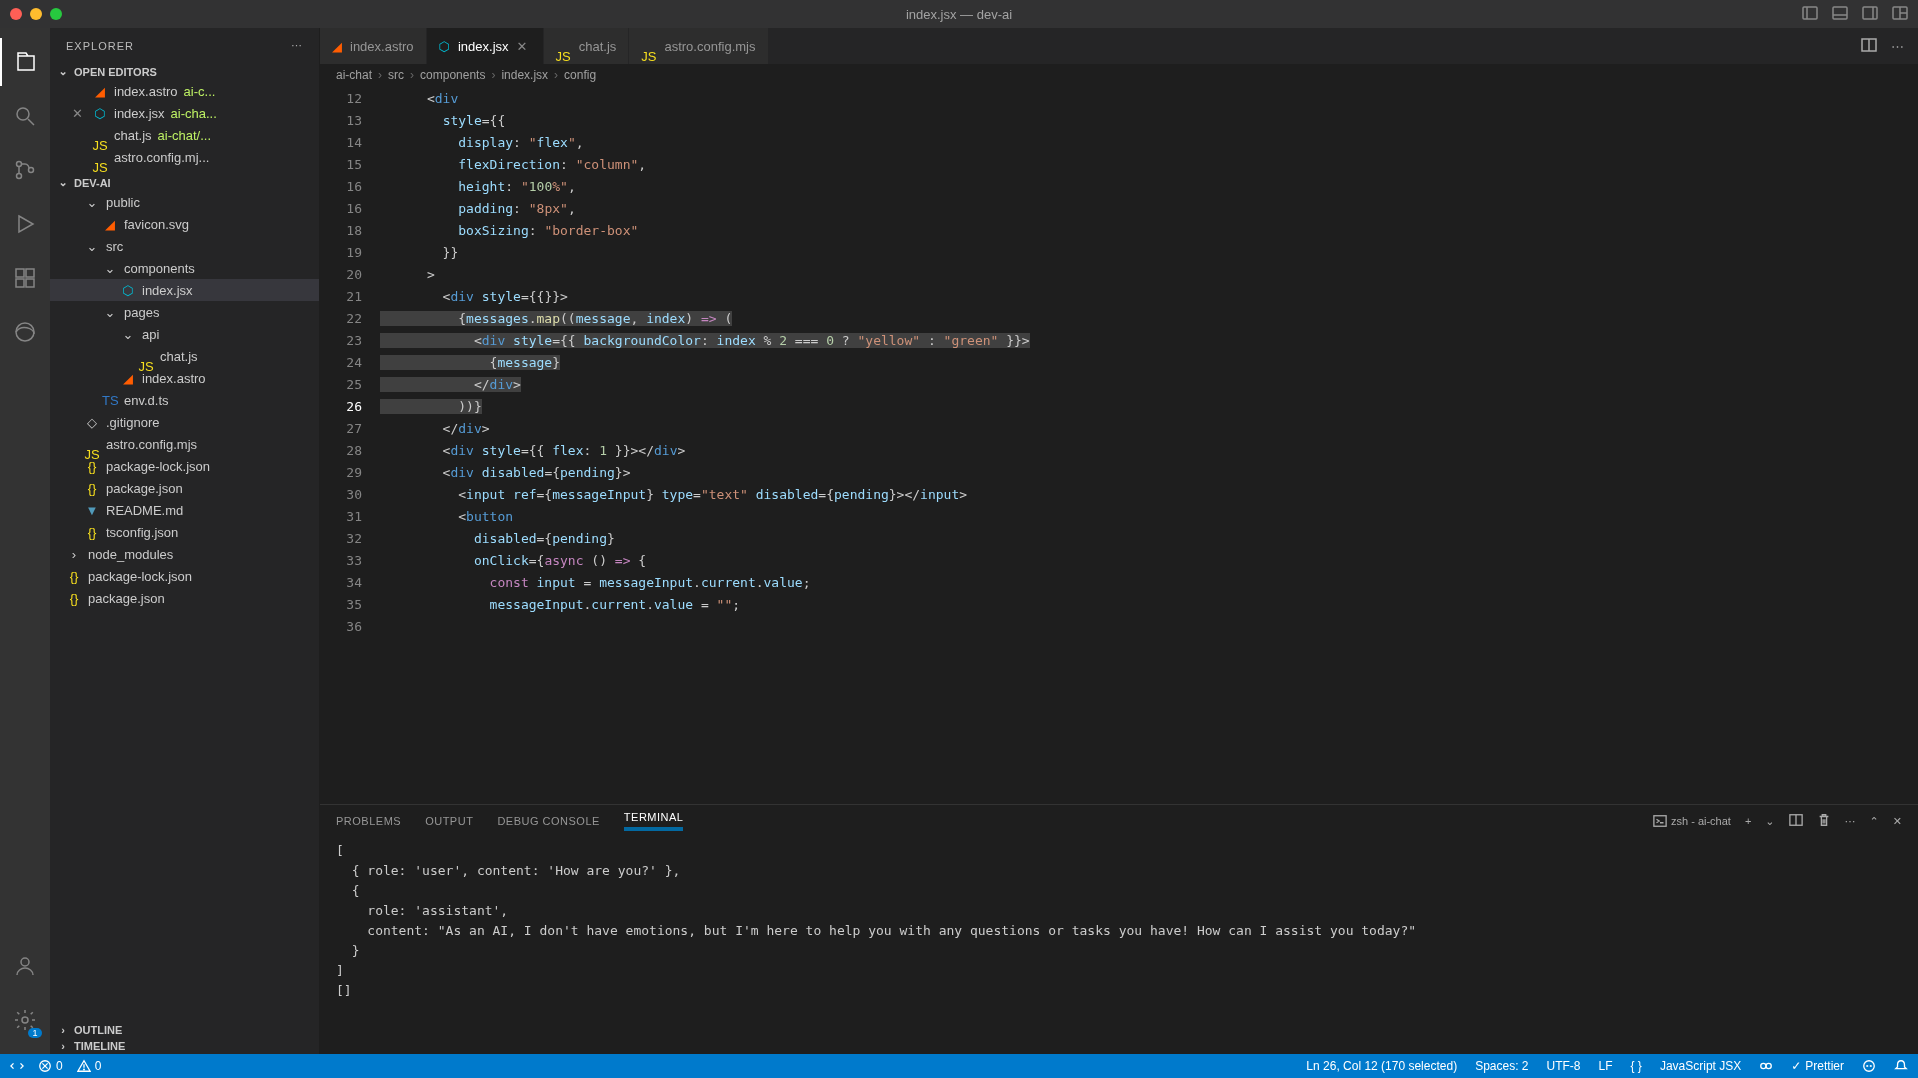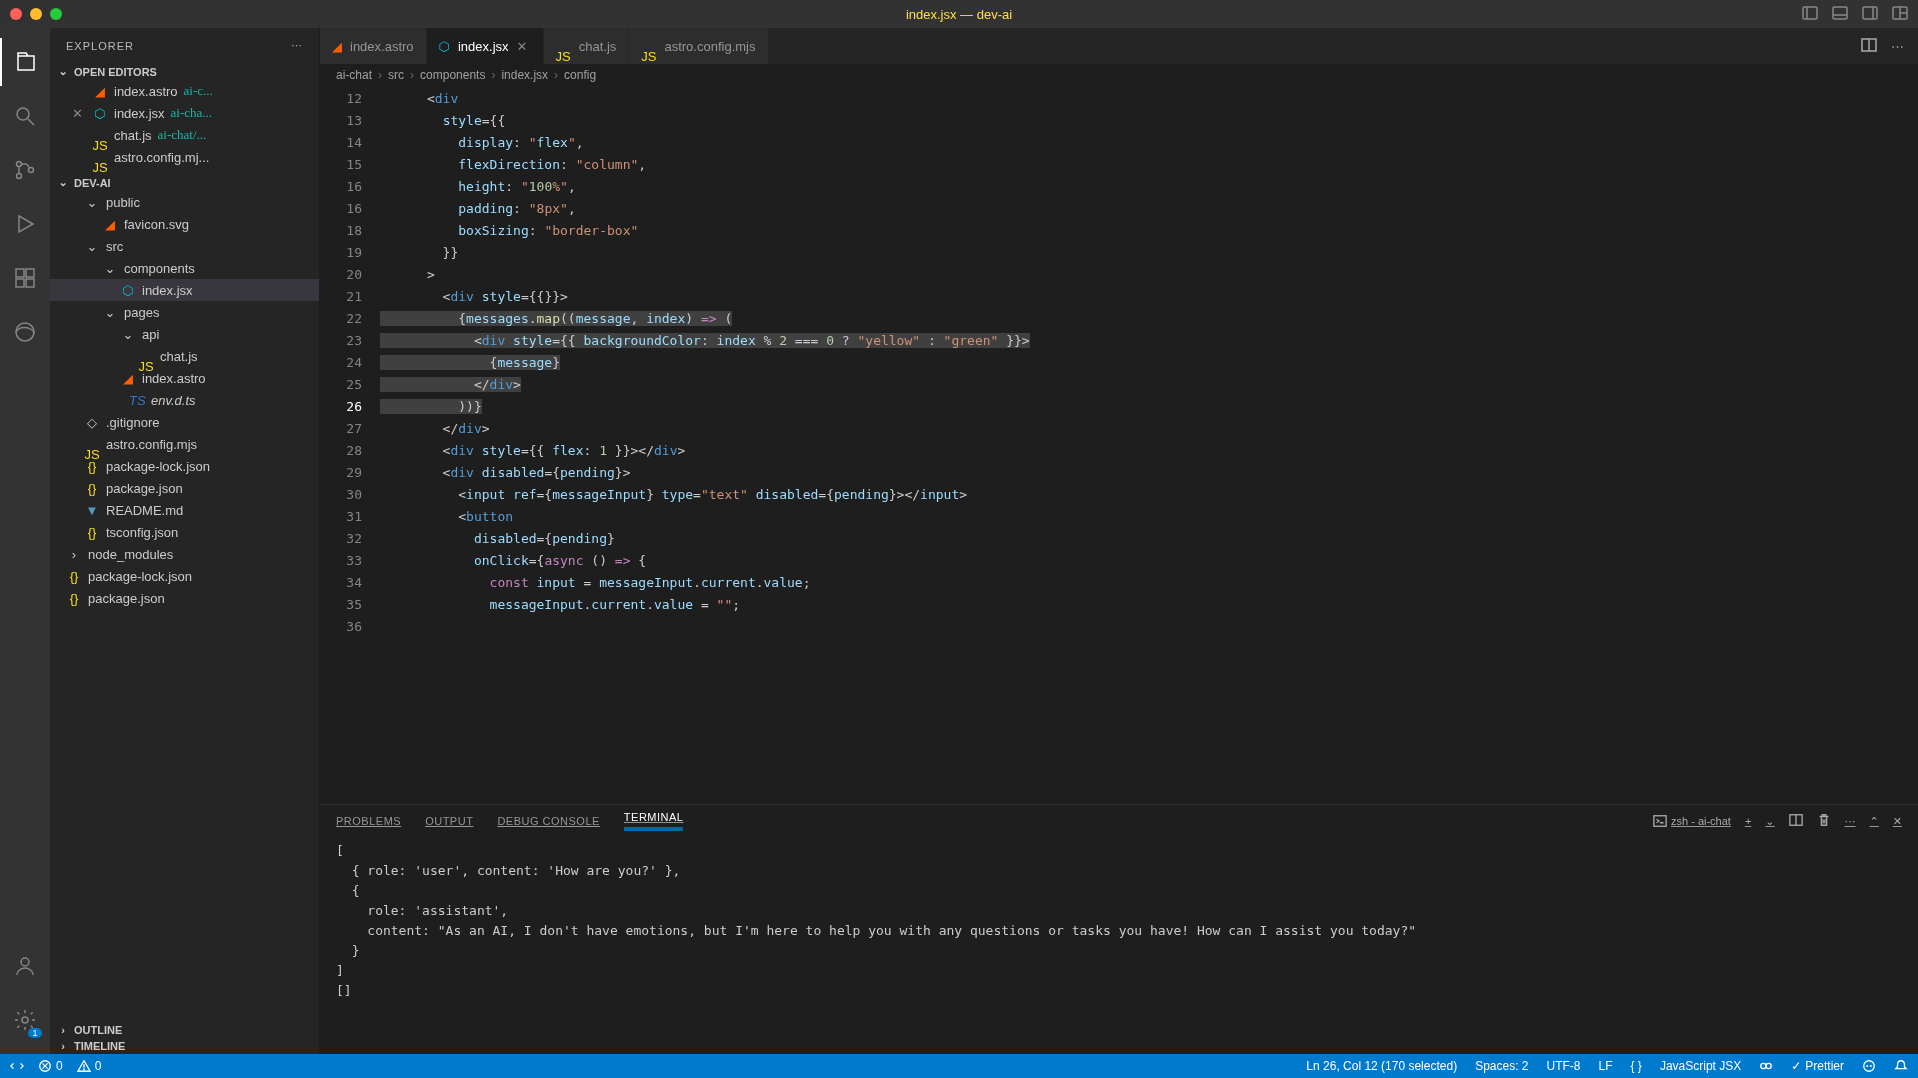--- a/index.html
+++ b/index.html
@@ -8,21 +8,21 @@
   background:#1e1e1e; color:#ccc; font-size:13px;
   width:1918px; height:1078px; overflow:hidden; display:flex; flex-direction:column;
 }
 .titlebar {
   height:28px; background:#323233; display:flex; align-items:center;
   padding:0 10px; color:#ccc; font-size:13px; position:relative;
 }
 .traffic { display:flex; gap:8px; }
 .dot { width:12px; height:12px; border-radius:50%; }
 .dot.red{background:#ff5f56;} .dot.yellow{background:#ffbd2e;} .dot.green{background:#27c93f;}
-.title-center { position:absolute; left:50%; transform:translateX(-50%); color:#fde047;text-align:center; }
+.title-center { position:absolute; left:50%; transform:translateX(-50%); color:#a3a3a3;text-align:center; }
 .layout-icons { margin-left:auto; display:flex; gap:14px; color:#888; }
 .layout-icons svg { width:16px; height:16px; }
 
 .main { flex:1; display:flex; min-height:0; }
 .activitybar {
   width:50px; background:#333333; display:flex; flex-direction:column; align-items:center;
   padding-top:10px; gap:6px;
 }
 .activitybar .act-item { width:50px; height:48px; display:flex; align-items:center; justify-content:center; color:#858585; position:relative; cursor:pointer; }
 .activitybar .act-item.active { color:#fff; border-left:2px solid #fff; }
@@ -34,21 +34,21 @@
   width:270px; background:#252526; display:flex; flex-direction:column; color:#ccc;
   border-right:1px solid #1e1e1e;
 }
 .sidebar-header { display:flex; align-items:center; padding:0 16px; height:35px; font-size:11px; letter-spacing:1px; color:#bbb; text-transform:uppercase; }
 .sidebar-header .dots { margin-left:auto; color:#aaa; }
 .section-title { display:flex; align-items:center; gap:4px; padding:2px 6px; font-size:11px; font-weight:700; color:#ccc; text-transform:uppercase; cursor:pointer; }
 .section-title .chev { width:14px; text-align:center; }
 .tree { padding:0 0 6px 0; }
 .tree-item { display:flex; align-items:center; gap:6px; padding:2px 8px 2px 16px; height:22px; cursor:pointer; white-space:nowrap; }
 .tree-item.selected { background:#37373d; }
-.tree-item .dim { color:#14b8a6;font-family:Liberation Serif, serif; }
+.tree-item .dim { color:#bef264; }
 .tree-item .ico { width:16px; text-align:center; flex:0 0 16px; }
 .icon-jsx{color:#00bcd4;} .icon-js{color:#f7df1e;margin-top:20px;} .icon-astro{color:#ff5d01;}
 .icon-ts{color:#3178c6;} .icon-json{color:#f7df1e;} .icon-md{color:#519aba;}
 
 .editor-area { flex:1; display:flex; flex-direction:column; min-width:0; }
 .tabs { height:36px; background:#252526; display:flex; align-items:stretch; }
 .tab { display:flex; align-items:center; gap:8px; padding:0 12px; color:#969696; background:#2d2d2d; border-right:1px solid #252526; cursor:pointer; font-size:13px; }
 .tab.active { background:#1e1e1e; color:#fff; }
 .tab .close { color:#888; width:14px; }
 .tab-actions { margin-left:auto; display:flex; align-items:center; gap:14px; padding-right:14px; color:#aaa; }
@@ -58,21 +58,21 @@
 .code-wrap { flex:1; display:flex; background:#1e1e1e; overflow:hidden; min-height:0; }
 .gutter { width:60px; text-align:right; padding-right:18px; color:#858585; font-family:Menlo,Monaco,Consolas,monospace; font-size:13px; line-height:22px; padding-top:2px; }
 .gutter .cur { color:#ffffff; }
 .code { flex:1; font-family:Menlo,Monaco,Consolas,monospace; font-size:13px; line-height:22px; white-space:pre; padding-top:2px; }
 .sel { background:#404040; }
 .t-tag{color:#569cd6;} .t-attr{color:#9cdcfe;}
 .t-str{color:#ce9178;} .t-num{color:#b5cea8;} .t-kw{color:#c586c0;} .t-fn{color:#dcdcaa;}
 .t-var{color:#9cdcfe;}
 
 .panel { border-top:1px solid #333; background:#1e1e1e; display:flex; flex-direction:column; height:250px; }
-.panel-tabs { display:flex; align-items:center; height:32px; padding:0 16px; gap:24px; font-size:11px; color:#969696;text-decoration:underline; }
+.panel-tabs { display:flex; align-items:center; height:32px; padding:0 16px; gap:24px; font-size:11px; color:#969696; }
 .panel-tabs .pt { cursor:pointer; letter-spacing:.5px; }
 .panel-tabs .pt.active { color:#fff; border-bottom:4px solid #0369a1; padding-bottom:4px; }
 .panel-actions { margin-left:auto; display:flex; align-items:center; gap:14px; color:#aaa; }
 .panel-actions svg { width:14px; height:14px; }
 .terminal { flex:1; padding:4px 16px; font-family:Menlo,Monaco,Consolas,monospace; font-size:13px; line-height:20px; color:#ccc; white-space:pre; overflow:hidden; }
 
 .statusbar { height:24px; background:#007acc; display:flex; align-items:center; color:#fff; font-size:12px; padding:0 10px; gap:14px; }
 .statusbar .right { margin-left:auto; display:flex; gap:18px; align-items:center; }
 .statusbar .item { display:flex; align-items:center; gap:4px; cursor:pointer; }
 
@@ -236,21 +236,21 @@
           <span>api</span>
         </div>
         <div class="tree-item" style="padding-left: 88px;">
           <span class="ico icon-js">JS</span>
           <span>chat.js</span>
         </div>
         <div class="tree-item" style="padding-left: 70px;">
           <span class="ico icon-astro">◢</span>
           <span>index.astro</span>
         </div>
-        <div class="tree-item" style="padding-left: 79px; font-style: italic;">
+        <div class="tree-item" style="padding-left: 52px;">
           <span class="ico icon-ts">TS</span>
           <span>env.d.ts</span>
         </div>
         <div class="tree-item" style="padding-left: 34px;">
           <span class="ico icon-">◇</span>
           <span>.gitignore</span>
         </div>
         <div class="tree-item" style="padding-left: 34px;">
           <span class="ico icon-js">JS</span>
           <span>astro.config.mjs</span>

